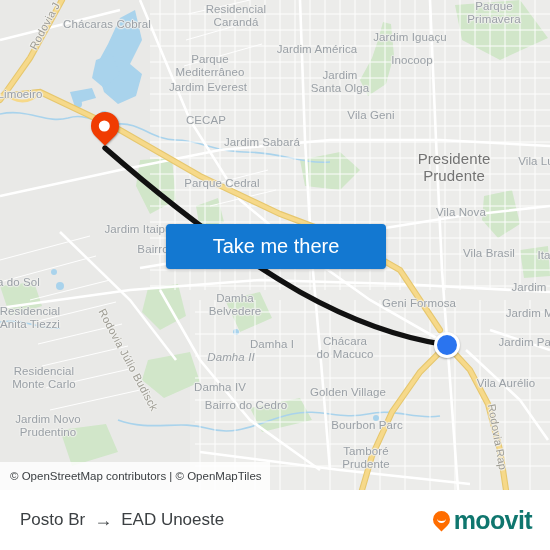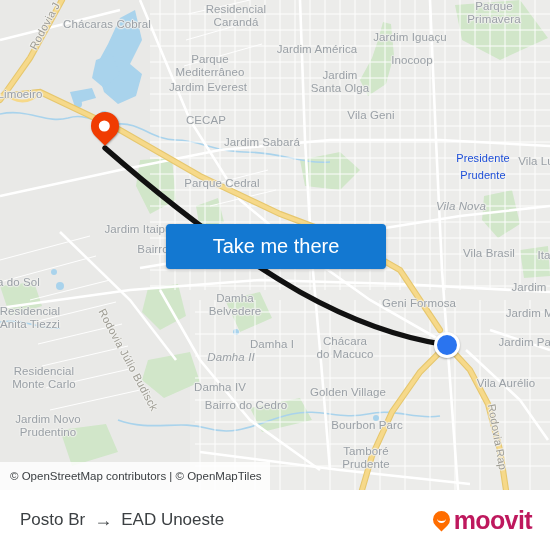--- a/index.html
+++ b/index.html
@@ -46,24 +46,23 @@
     letter-spacing: 0.1px;
     text-align: center;
     transform: translate(-50%, -50%);
     pointer-events: none;
     text-shadow:
       0 0 2px #f1f1ef, 0 0 2px #f1f1ef,
       1px 0 1px #f1f1ef, -1px 0 1px #f1f1ef,
       0 1px 1px #f1f1ef, 0 -1px 1px #f1f1ef;
   }
   .lbl.city {
-    color: #1d4ed8;
-    font-size: 11px;
+    color: #737373;
+    font-size: 15px;
     line-height: 17px;
-    margin-left: 29px;
   }
   .lbl.road {
     color: #9e9c93;
     font-size: 11px;
     letter-spacing: 0.3px;
   }
 
   
   #origin-marker {
     position: absolute;
@@ -201,21 +200,21 @@
   #brand .brand-pin .smile {
     position: absolute;
     left: 4px;
     top: 5px;
     width: 9px;
     height: 5px;
     border-bottom: 2px solid #ffffff;
     border-radius: 0 0 9px 9px;
   }
   #brand .brand-text {
-    color: #be185d;
+    color: #0f766e;
     font-size: 25px;
     font-weight: bold;
     letter-spacing: -0.6px;
     line-height: 1;
   }
 </style>
 </head>
 <body>
 
 <div id="app">
@@ -409,21 +408,21 @@
         <div class="lbl" style="left: 208px; top: 87px;">Jardim Everest</div>
         <div class="lbl" style="left: 20px; top: 94px;">Limoeiro</div>
         <div class="lbl" style="left: 371px; top: 115px;">Vila Geni</div>
         <div class="lbl" style="left: 206px; top: 120px;">CECAP</div>
         <div class="lbl" style="left: 262px; top: 142px;">Jardim Sabará</div>
         <div class="lbl city" style="left: 454px; top: 167px;">Presidente
 Prudente</div>
         <div class="lbl" style="left: 536px; top: 161px;">Vila Lu</div>
         <div class="lbl" style="left: 222px; top: 183px;">Parque Cedral</div>
         <div class="lbl" style="left: 303px; top: 208px; margin-top: 40px;">Jardim Paris</div>
-        <div class="lbl" style="left: 461px; top: 206px; font-style: italic;">Vila Nova</div>
+        <div class="lbl" style="left: 461px; top: 212px;">Vila Nova</div>
         <div class="lbl" style="left: 138px; top: 229px;">Jardim Itaipu</div>
         <div class="lbl" style="left: 153px; top: 249px;">Bairro</div>
         <div class="lbl" style="left: 489px; top: 253px;">Vila Brasil</div>
         <div class="lbl" style="left: 544px; top: 255px;">Ita</div>
         <div class="lbl" style="left: 12px; top: 282px;">Vila do Sol</div>
         <div class="lbl" style="left: 235px; top: 305px;">Damha
 Belvedere</div>
         <div class="lbl" style="left: 529px; top: 287px;">Jardim</div>
         <div class="lbl" style="left: 30px; top: 318px;">Residencial
 Anita Tiezzi</div>

